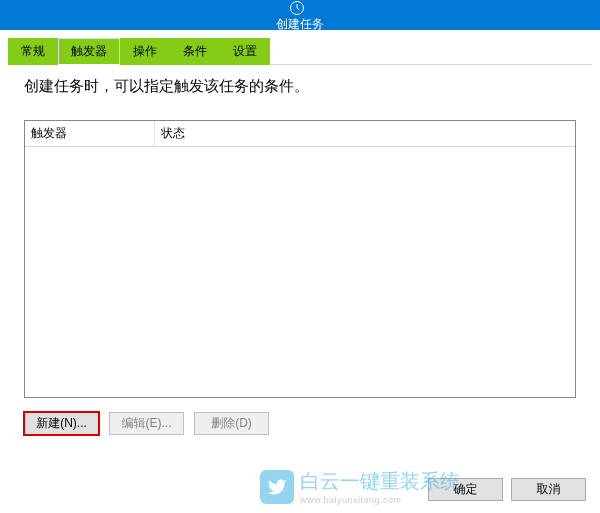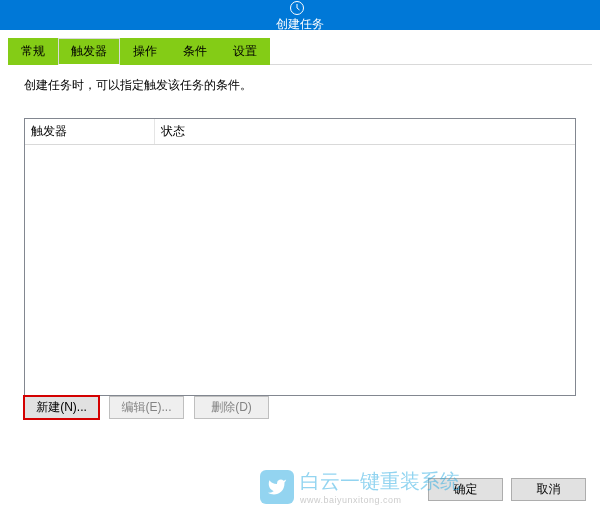--- a/index.html
+++ b/index.html
@@ -71,21 +71,21 @@
     }
     .tab:not(.active) {
       border: 1px solid transparent;
     }
     
     
     .content {
       padding: 12px 16px;
     }
     .description {
-      font-size: 12px;
+      font-size: 15px;
       margin-bottom: 24px;
     }
     
     
     .table-container {
       border: 1px solid #828790;
       height: 278px;
       background: #fff;
     }
     .table-header {
@@ -102,21 +102,21 @@
     .col-detail { flex: 1; }
     .col-status { width: 56px; border-right: none !important; }
     .table-body {
       height: calc(100% - 24px);
     }
     
     
     .action-buttons {
       display: flex;
       gap: 10px;
-      margin-top: 0;
+      margin-top: 14px;
     }
     .btn {
       min-width: 75px;
       height: 23px;
       padding: 0 10px;
       background: #e1e1e1;
       border: 1px solid #adadad;
       font-size: 12px;
       cursor: pointer;
       display: flex;

